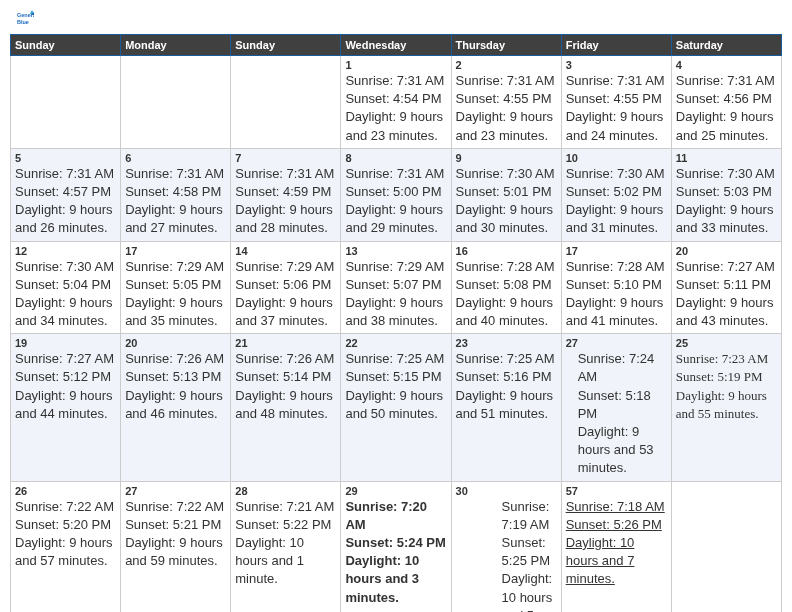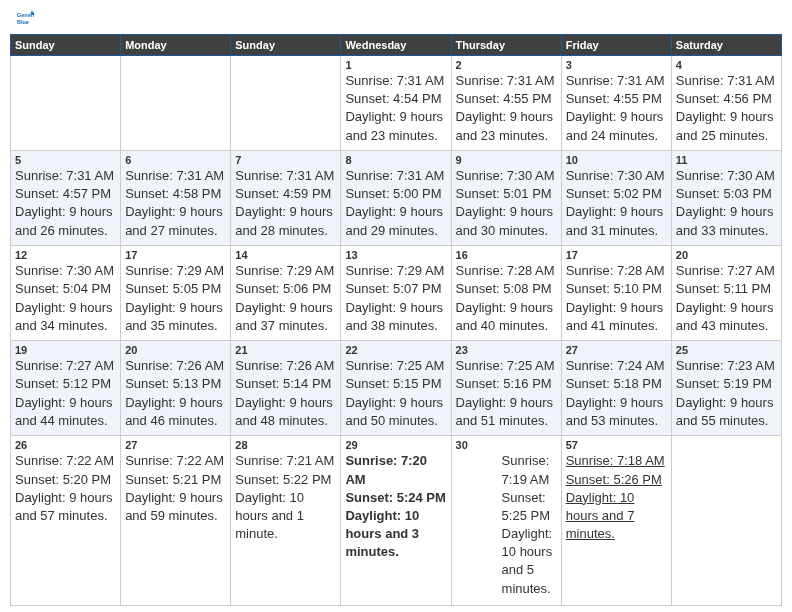--- a/index.html
+++ b/index.html
@@ -277,27 +277,27 @@
 Daylight: 9 hours and 50 minutes.</div>
             </td>
             <td>
               <span class="day-num">23</span>
               <div class="day-info" style="white-space: pre-line;">Sunrise: 7:25 AM
 Sunset: 5:16 PM
 Daylight: 9 hours and 51 minutes.</div>
             </td>
             <td>
               <span class="day-num">27</span>
-              <div class="day-info" style="white-space: pre-line;">Sunrise: 7:24 AM
+              <div class="day-info" style="white-space: pre-line; margin-left: 12px;">Sunrise: 7:24 AM
 Sunset: 5:18 PM
 Daylight: 9 hours and 53 minutes.</div>
             </td>
             <td>
               <span class="day-num">25</span>
-              <div class="day-info" style="white-space: pre-line;">Sunrise: 7:23 AM
+              <div class="day-info" style="white-space: pre-line; font-family: Liberation Serif, serif;">Sunrise: 7:23 AM
 Sunset: 5:19 PM
 Daylight: 9 hours and 55 minutes.</div>
             </td>
           </tr>
           <tr>
             <td>
               <span class="day-num">26</span>
               <div class="day-info" style="white-space: pre-line;">Sunrise: 7:22 AM
 Sunset: 5:20 PM
 Daylight: 9 hours and 57 minutes.</div>

